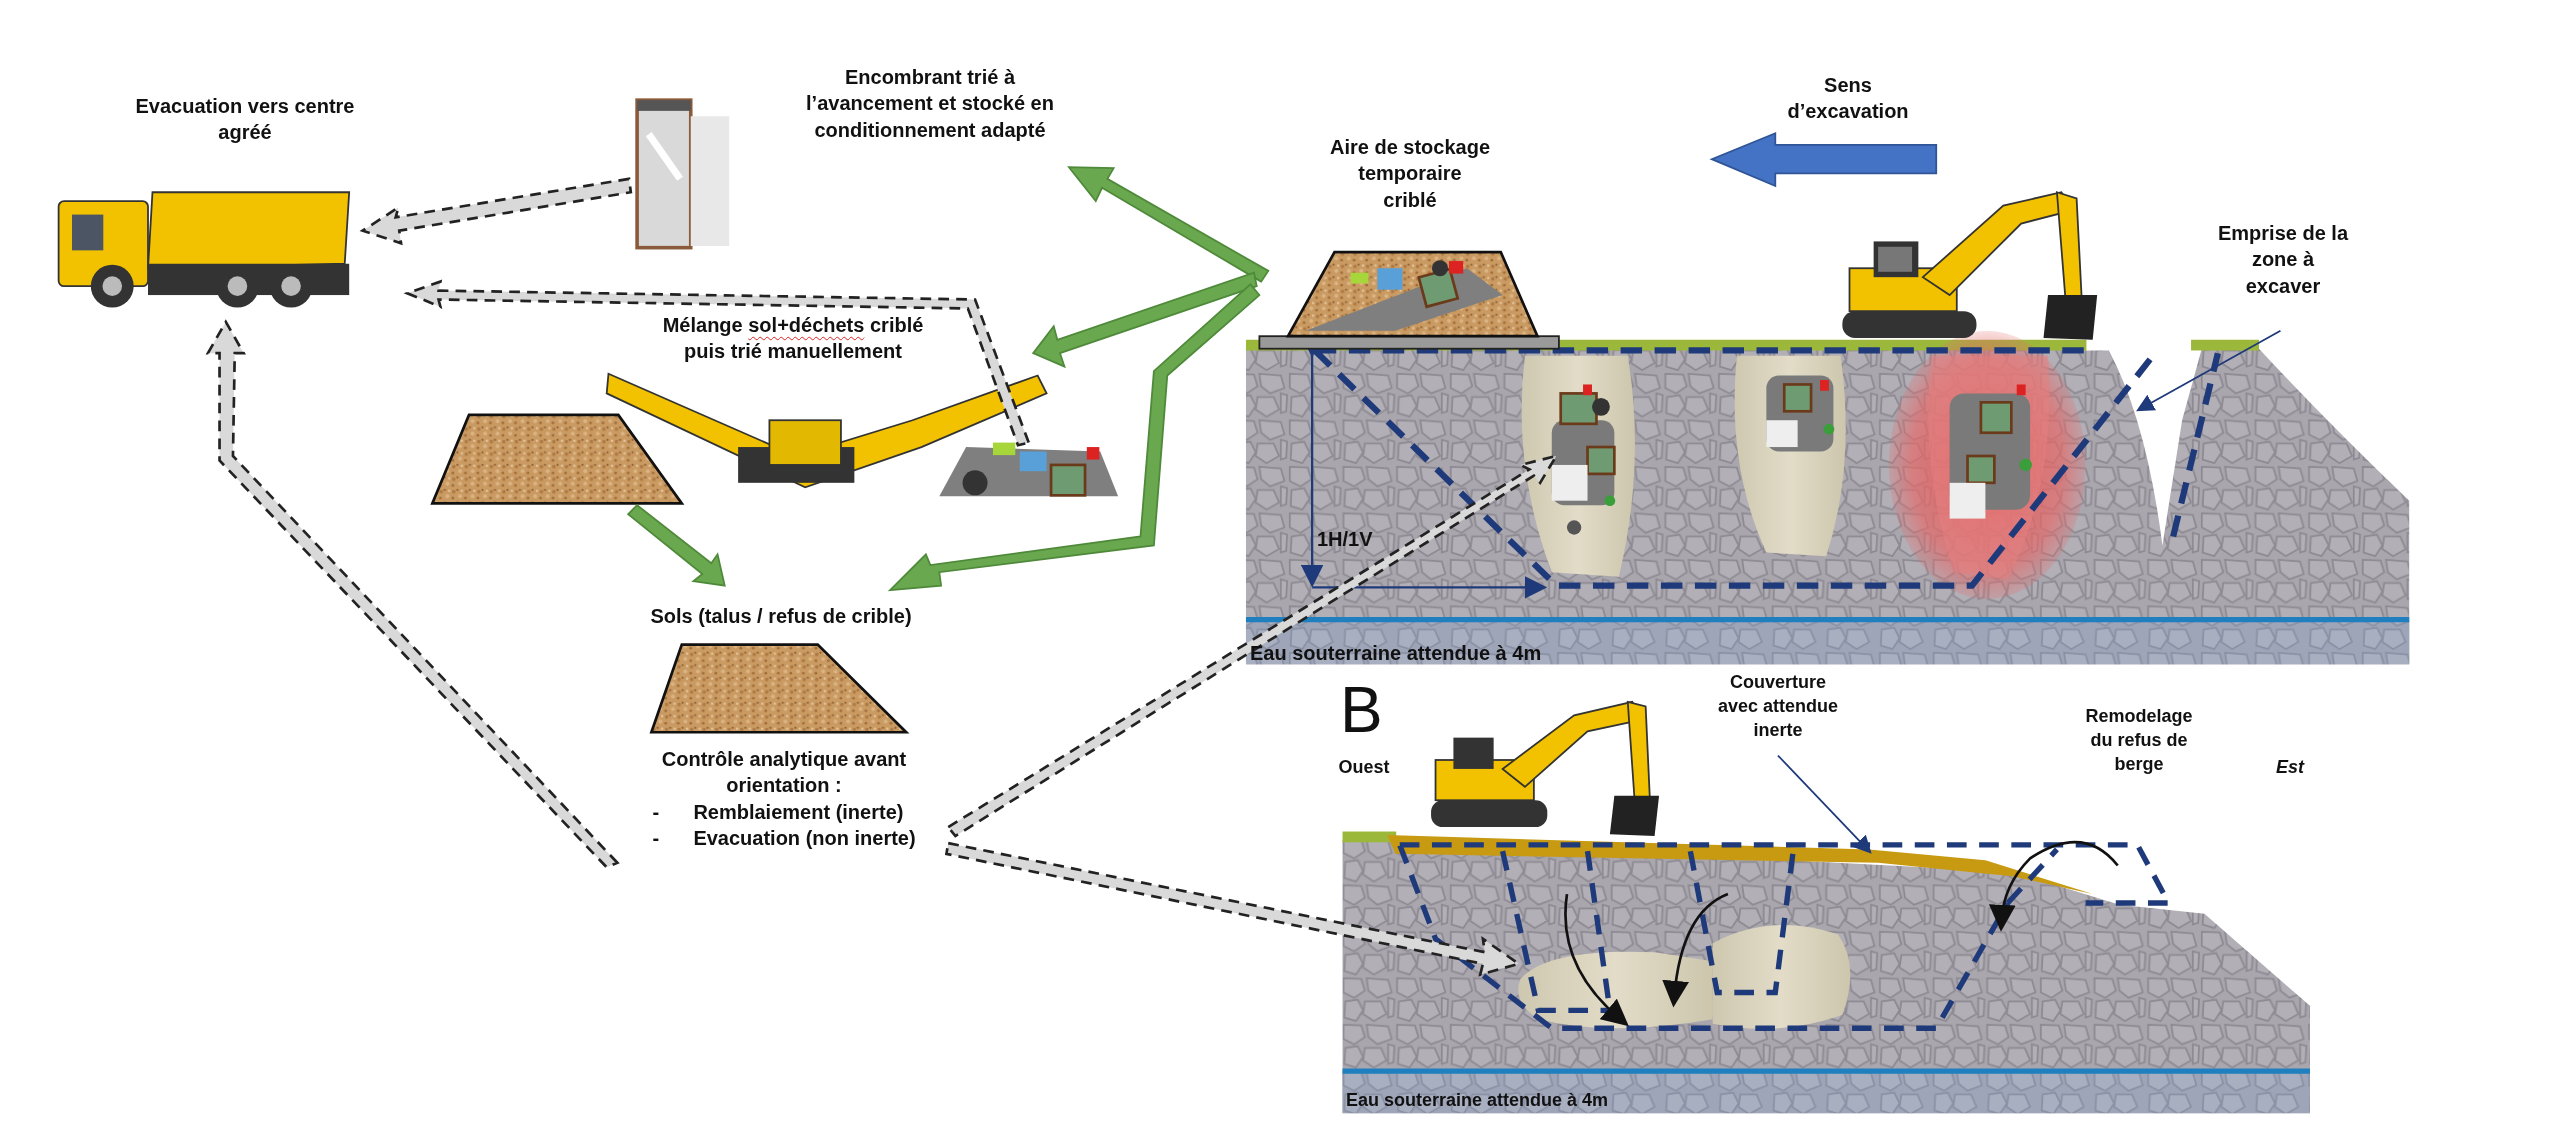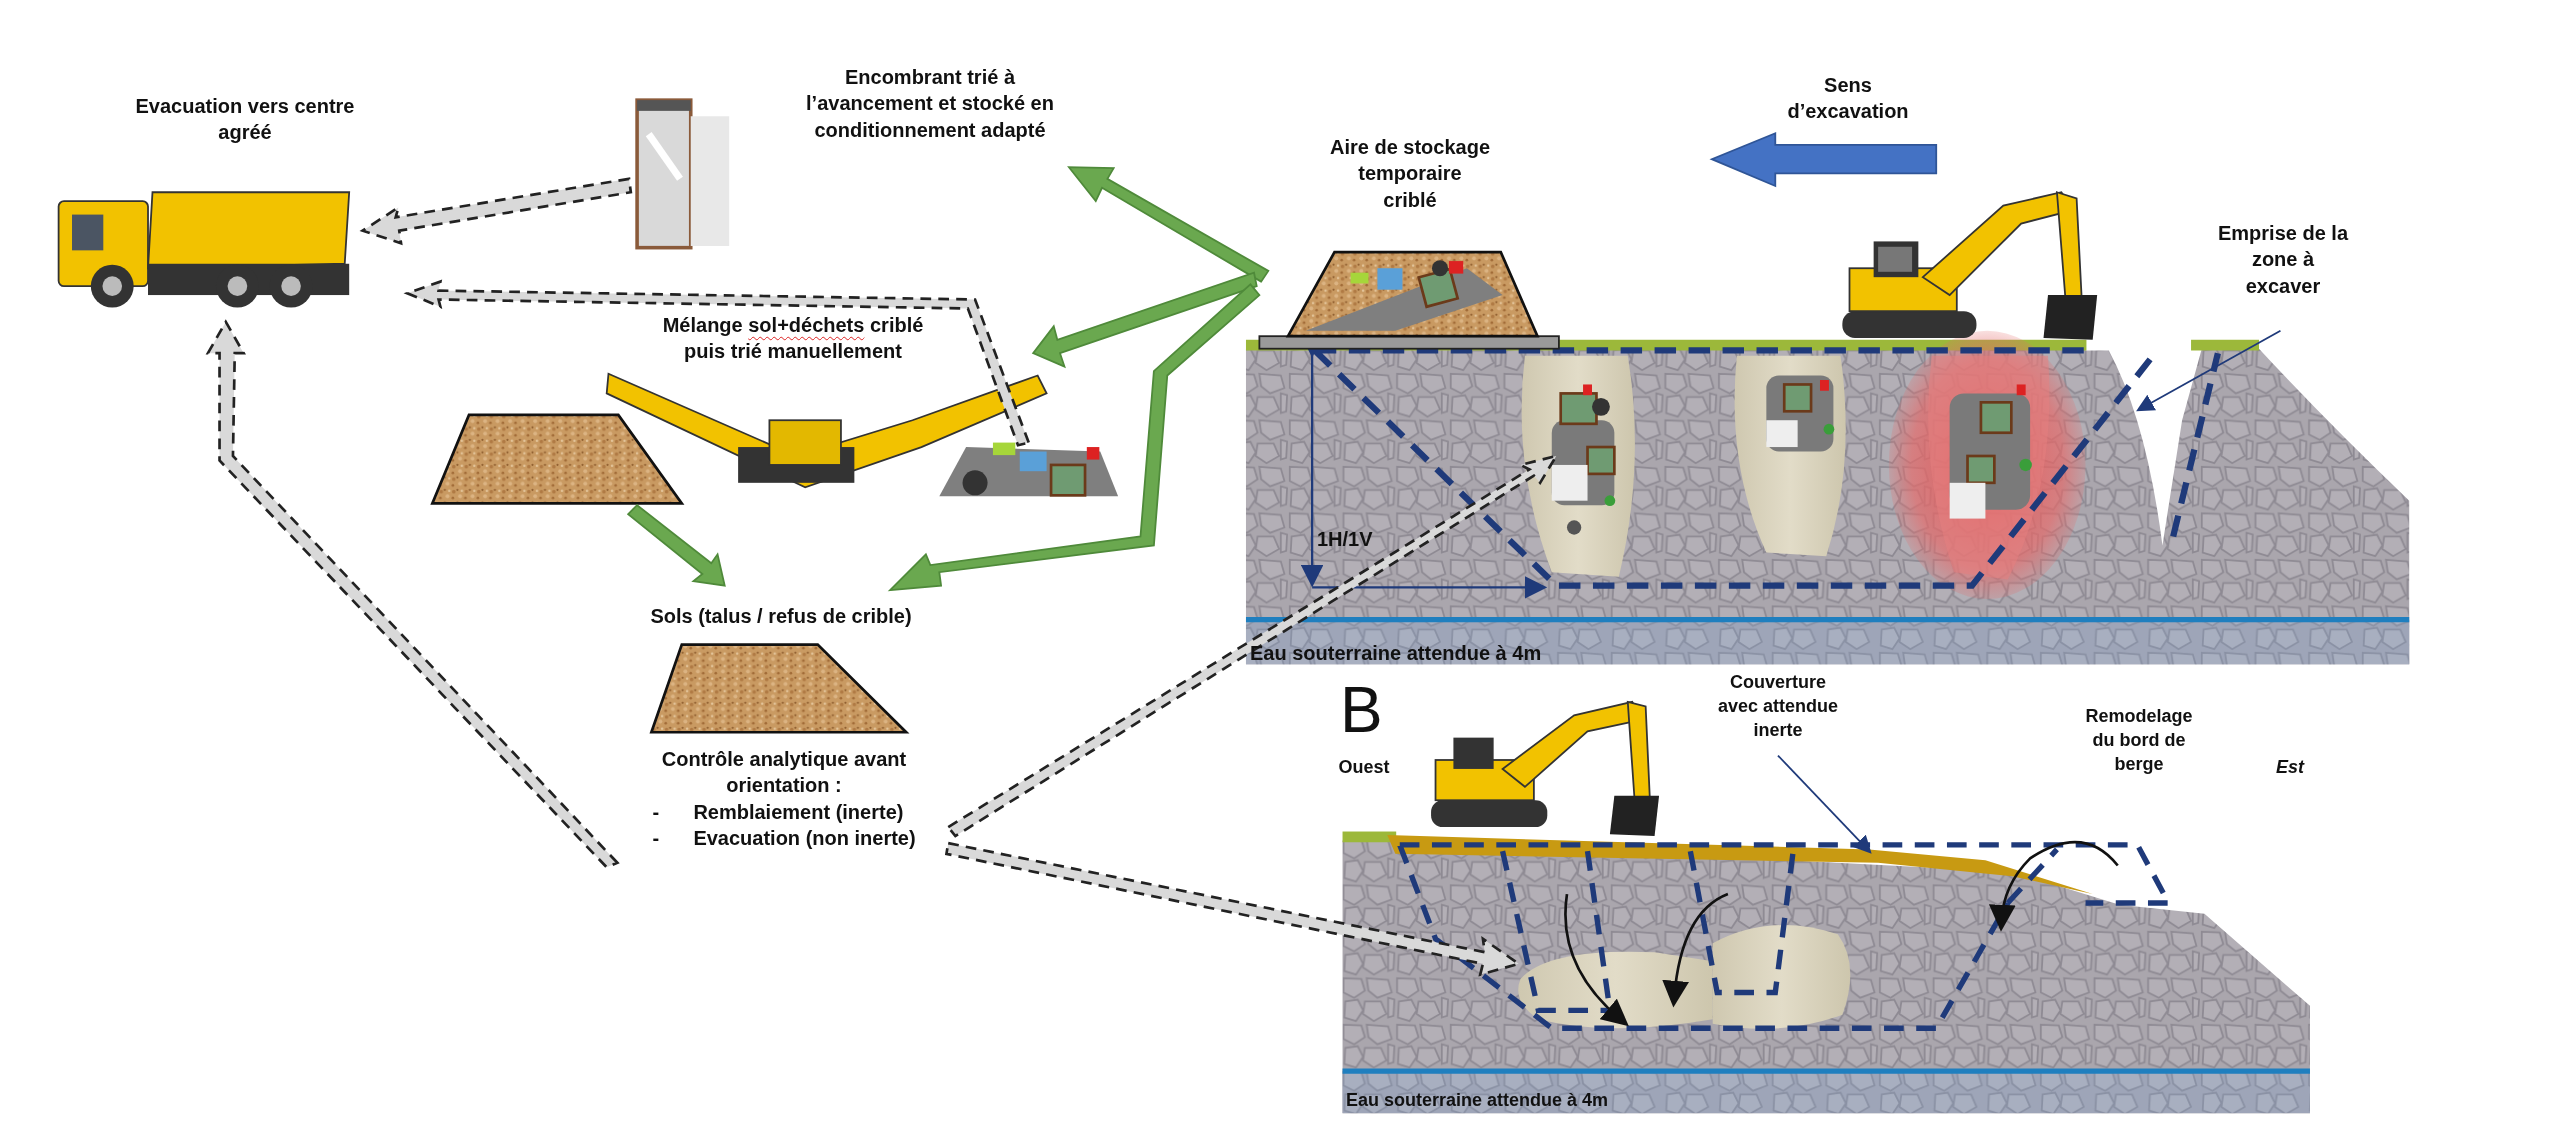--- a/index.html
+++ b/index.html
@@ -273,20 +273,20 @@
 </div>
 
 <div class="lbl lbl-sm" style="left:1778px; top:671px;">
   <div>Couverture</div>
   <div>avec attendue</div>
   <div>inerte</div>
 </div>
 
 <div class="lbl lbl-sm" style="left:2139px; top:705px;">
   <div>Remodelage</div>
-  <div>du bord de</div>
+  <div>du refus de</div>
   <div>berge</div>
 </div>
 
 <div class="lbl lbl-sm lbl-left" style="left:1346px; top:1089px;">
   <div>Eau souterraine attendue à 4m</div>
 </div>
 
 
 </body></html>

